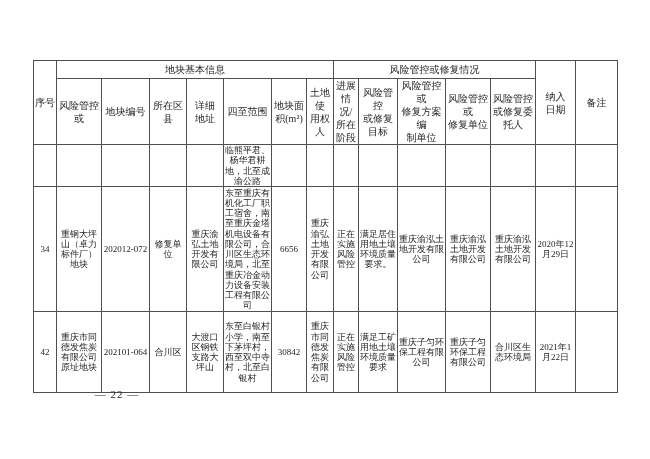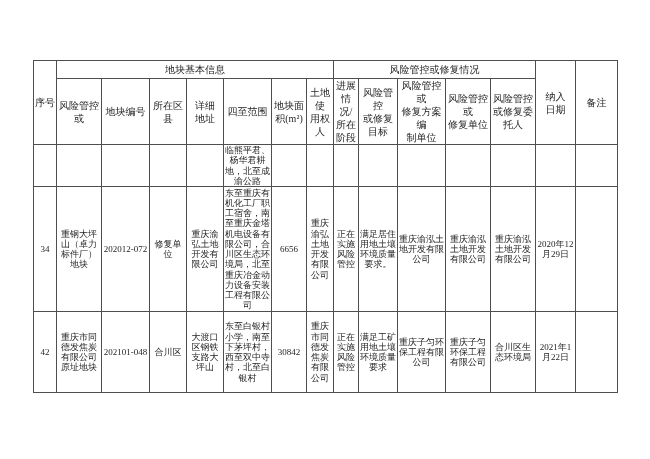--- a/index.html
+++ b/index.html
@@ -142,31 +142,32 @@
       <td>重庆渝泓土地开发有限公司</td>
       <td>重庆渝泓土地开发有限公司</td>
       <td>重庆渝泓土地开发有限公司</td>
       <td>2020年12月29日</td>
       <td></td>
     </tr>
 
     <tr class="r42">
       <td>42</td>
       <td>重庆市同德发焦炭有限公司原址地块</td>
-      <td>202101-048</td>
+      <td>202101-064</td>
       <td>合川区</td>
       <td>大渡口区钢铁支路大坪山</td>
       <td>东至白银村小学，南至下茅坪村，西至双中寺村，北至白银村</td>
       <td>30842</td>
       <td>重庆市同德发焦炭有限公司</td>
       <td>正在实施风险管控</td>
       <td>满足工矿用地土壤环境质量要求</td>
       <td>重庆子匀环保工程有限公司</td>
       <td>重庆子匀环保工程有限公司</td>
       <td>合川区生态环境局</td>
       <td>2021年1月22日</td>
       <td></td>
     </tr>
   </tbody>
     </table>
 
+  <div class="footer">— 22 —</div>
 
 </div>
 
 </body></html>

